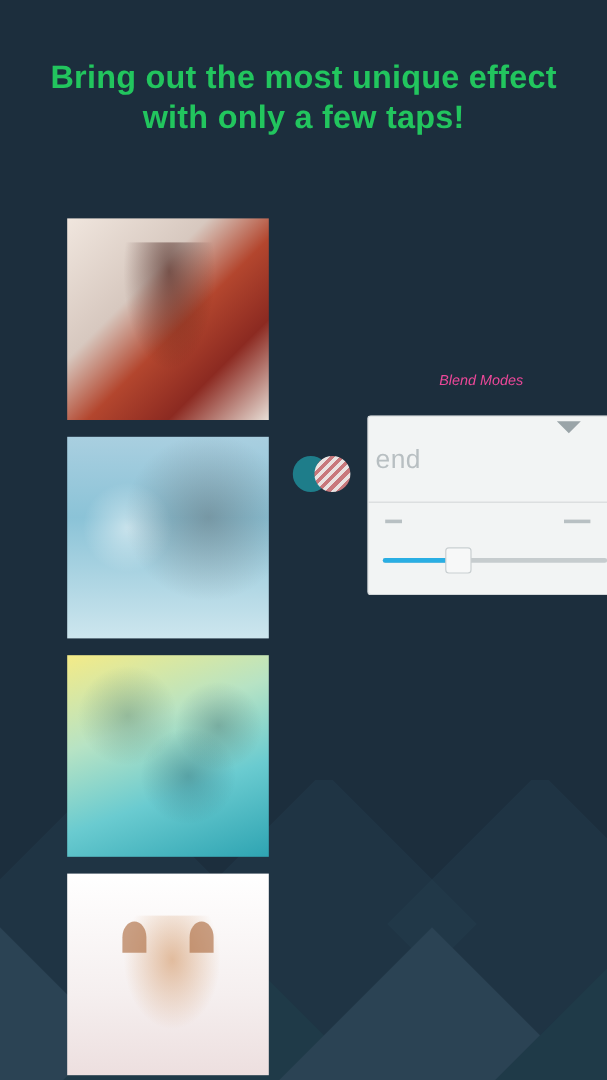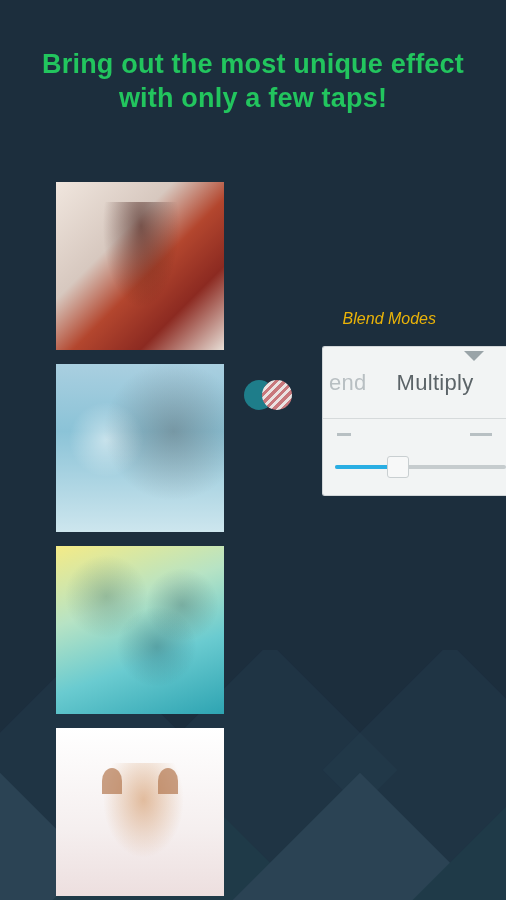--- a/index.html
+++ b/index.html
@@ -67,23 +67,23 @@
   .t3 { background: linear-gradient(160deg,#f4eb87 0%,#b7e3c4 35%,#6acbd0 65%,#2ea4b2 100%); }
   .t3::after{content:"";position:absolute;inset:0;background:radial-gradient(circle at 30% 30%,rgba(50,90,80,0.3),transparent 25%),radial-gradient(circle at 60% 60%,rgba(30,80,90,0.35),transparent 28%),radial-gradient(circle at 75% 35%,rgba(40,70,70,0.3),transparent 22%);}
   .t4 { background: linear-gradient(180deg,#ffffff 0%,#f5efef 60%,#eddfdf 100%); }
   .t4::before{content:"";position:absolute;top:35px;left:40px;width:95px;height:105px;background:radial-gradient(ellipse at 50% 35%,rgba(210,150,100,0.6),transparent 60%);}
   .t4::after{content:"";position:absolute;top:40px;left:46px;width:20px;height:26px;background:rgba(180,120,80,0.7);border-radius:60% 60% 0 0;box-shadow:56px 0 0 rgba(180,120,80,0.7);}
 
   .panel-label {
     position: absolute;
     top: 310px;
     right: 70px;
-    color: #eab308;
+    color: #ec4899;
     font-style: italic;
-    font-size: 16px;
+    font-size: 12px;
     font-weight: 500;
   }
 
   .blend-icon {
     position: absolute;
     top: 378px;
     right: 214px;
     width: 48px;
     height: 34px;
   }
@@ -93,21 +93,21 @@
     height: 30px;
     border-radius: 50%;
   }
   .circ.a { left: 0; top: 2px; background: #1e7d8a; }
   .circ.b { left: 18px; top: 2px; background: repeating-linear-gradient(-45deg,#c8787c 0 3px,#eae3e2 3px 6px); }
 
   .panel {
     position: absolute;
     top: 346px;
     right: 0;
-    width: 184px;
+    width: 200px;
     height: 150px;
     background: #f2f4f4;
     border: 1px solid #d2d7d9;
     border-right: none;
     border-radius: 3px 0 0 3px;
     overflow: hidden;
   }
   .panel-top {
     position: relative;
     height: 72px;
@@ -203,21 +203,20 @@
 
 <div class="blend-icon">
   <div class="circ a"></div>
   <div class="circ b"></div>
 </div>
 
 <div class="panel">
   <div class="panel-top">
     <div class="panel-caret"></div>
     <span class="mode-opt mode-off">end</span>
-    <span class="mode-opt mode-on">Multiply</span>
   </div>
   <div class="slider-area">
     <div class="dash l"></div>
     <div class="dash r"></div>
     <div class="track"></div>
     <div class="track-fill"></div>
     <div class="knob"></div>
   </div>
 </div>
 

